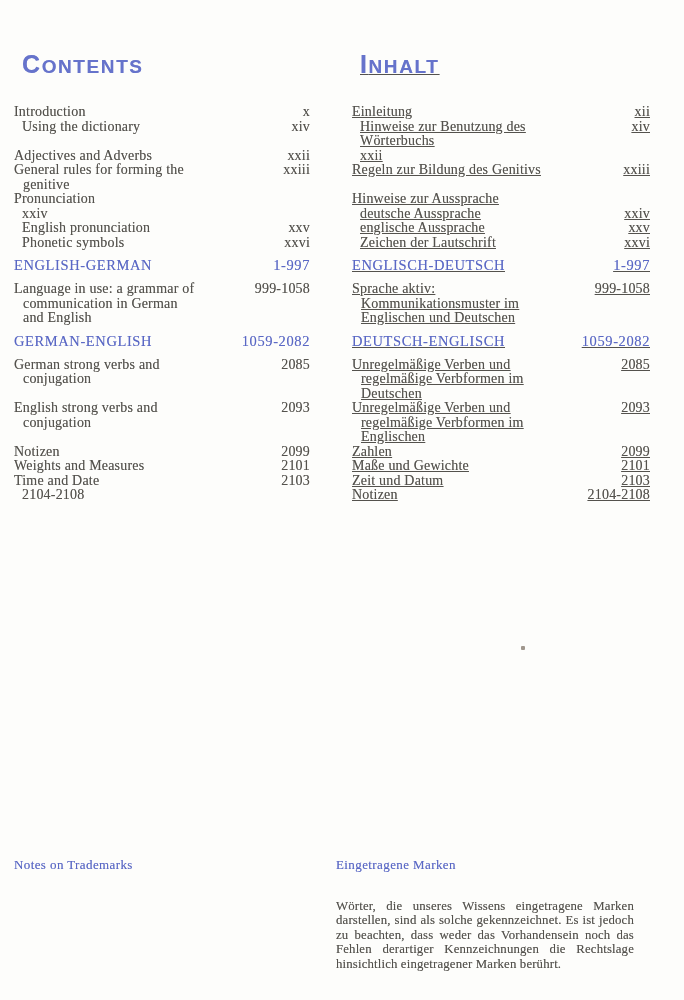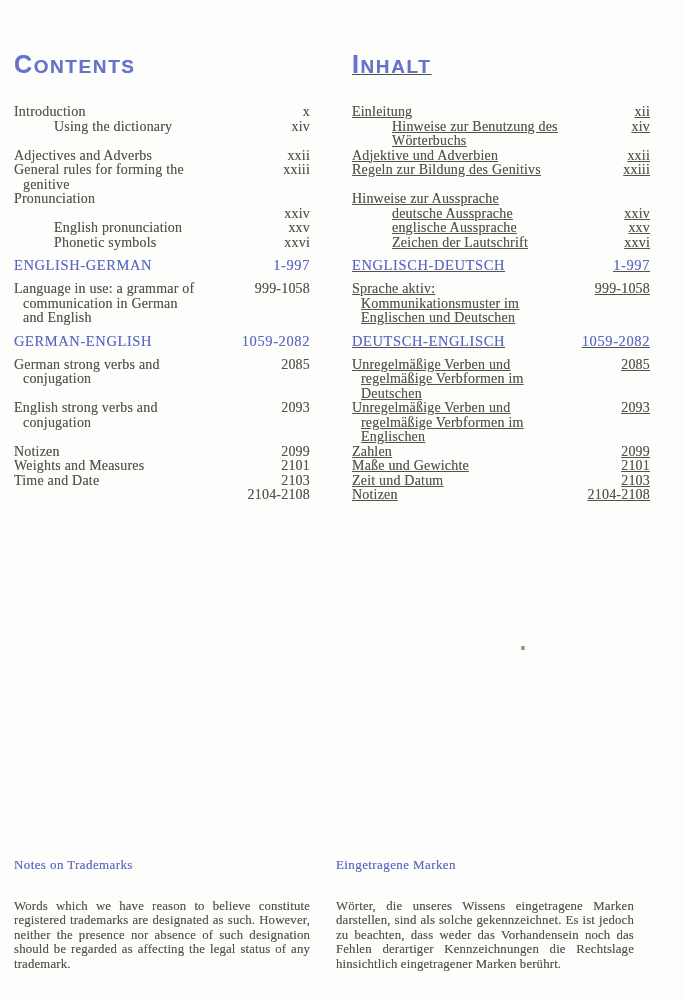--- a/index.html
+++ b/index.html
@@ -30,44 +30,43 @@
 
   .big-heading {
     margin-top: 51px;
     font-family: "Liberation Sans", "DejaVu Sans", sans-serif;
     font-weight: bold;
     font-size: 19px;
     line-height: 26px;
     letter-spacing: 1.6px;
     color: var(--accent);
     text-shadow: 0 0 0.6px rgba(102,115,203,0.55);
+    margin-left: 8px;
   }
   .big-heading::first-letter { font-size: 25px; }
 
   .toc { margin-top: 25px; }
 
   .toc-row {
     display: flex;
     align-items: flex-start;
     font-size: 14px;
     line-height: 14.5px;
     letter-spacing: 0.2px;
     text-shadow: 0 0 0.5px rgba(84,82,77,0.5);
-    justify-content: flex-end;
   }
   .toc-label {
     flex: 1;
     white-space: pre-line;
     padding-left: 9px;
     text-indent: -9px;
   }
   .toc-row.sub .toc-label {
     padding-left: 8px;
     text-indent: 0;
-    margin-left: 32px;
   }
   .toc-page {
     margin-left: 8px;
     white-space: nowrap;
     text-align: right;
   }
   .toc-row.section {
     margin-top: 6px;
     margin-bottom: 8px;
     font-size: 14.5px;
@@ -204,21 +203,20 @@
         <div class="toc-row">
     <span class="toc-label">Einleitung</span>
     <span class="toc-page">xii</span>
   </div>
         <div class="toc-row sub">
     <span class="toc-label">Hinweise zur Benutzung des
 Wörterbuchs</span>
     <span class="toc-page">xiv</span>
   </div>
         <div class="toc-row">
-    <span class="toc-label">Adjektive und Adverbien</span>
     <span class="toc-page">xxii</span>
   </div>
         <div class="toc-row">
     <span class="toc-label">Regeln zur Bildung des Genitivs</span>
     <span class="toc-page">xxiii</span>
   </div>
         <div class="toc-spacer"></div>
         <div class="toc-row">
     <span class="toc-label">Hinweise zur Aussprache</span>
     <span class="toc-page"></span>
@@ -275,21 +273,20 @@
   </div>
         <div class="toc-row">
     <span class="toc-label">Notizen</span>
     <span class="toc-page">2104-2108</span>
   </div>
       </div>
   </section>
 
   <section class="footer-note fn-left">
     <h2 class="footer-heading">Notes on Trademarks</h2>
-    <p class="footer-body">Words which we have reason to believe constitute registered trademarks are designated as such. However, neither the presence nor absence of such designation should be regarded as affecting the legal status of any trademark.</p>
   </section>
 
   <section class="footer-note fn-right">
     <h2 class="footer-heading">Eingetragene Marken</h2>
     <p class="footer-body">Wörter, die unseres Wissens eingetragene Marken darstellen, sind als solche gekennzeichnet. Es ist jedoch zu beachten, dass weder das Vorhandensein noch das Fehlen derartiger Kennzeichnungen die Rechtslage hinsichtlich eingetragener Marken berührt.</p>
   </section>
 
   <div class="speck"></div>
 
 </div>

